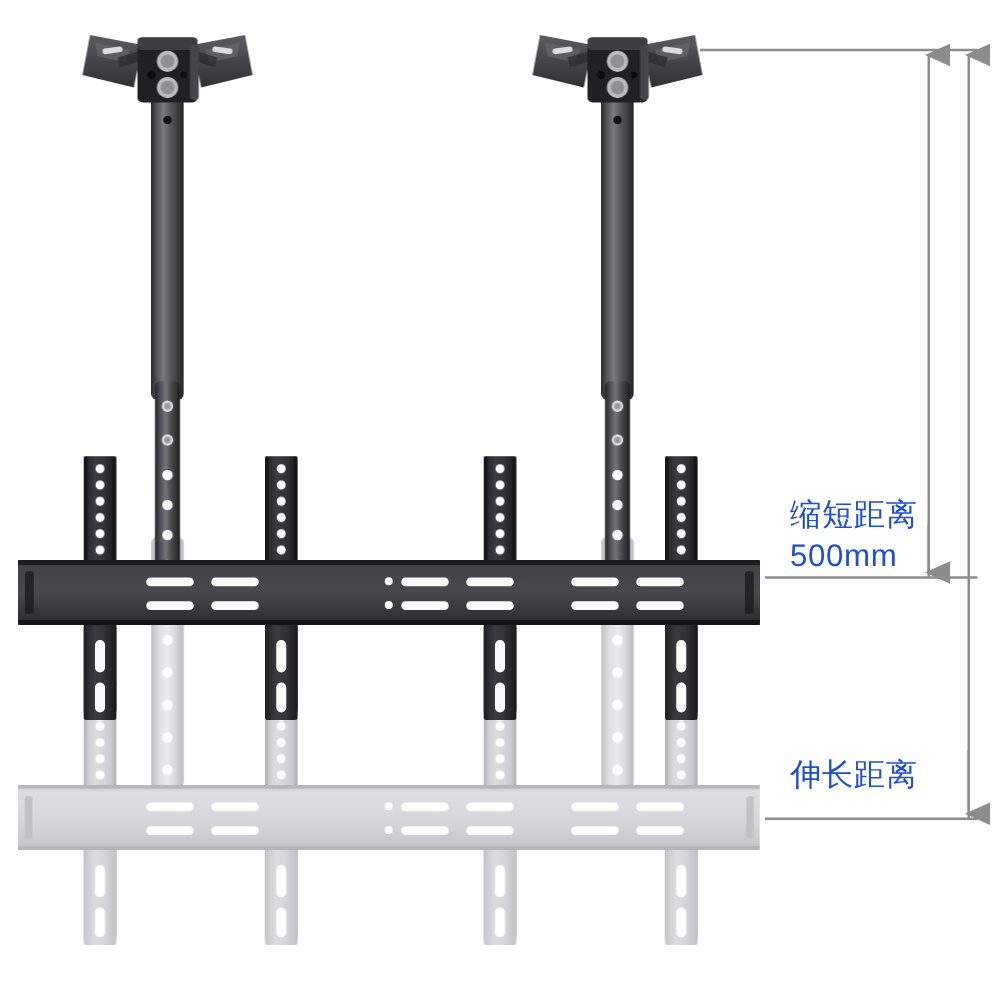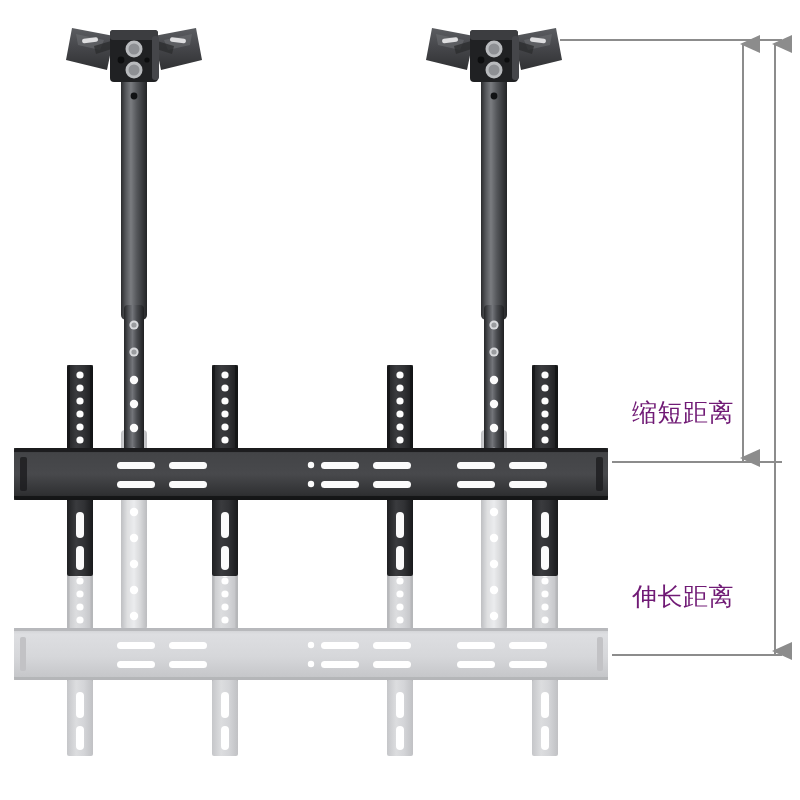--- a/index.html
+++ b/index.html
@@ -8,29 +8,29 @@
     width:800px;height:800px;
     background:#ffffff;
     font-family:"DejaVu Sans","Liberation Sans",sans-serif;
     overflow:hidden;
     position:relative;
   }
   #stage{position:absolute;left:0;top:0;width:800px;height:800px;}
   #stage svg{display:block;}
   .dimlabel{
     position:absolute;
-    color:#701a75;
+    color:#1d4ed8;
     font-size:25px;
     line-height:33px;
     letter-spacing:0.5px;
     white-space:nowrap;
     font-family:Liberation Sans, sans-serif;
   }
   #label-short{left:632px;top:396px;}
-  #label-long{left:632px;top:580px;}
+  #label-long{left:632px;top:604px;}
   .dl-line{display:block;}
 </style>
 </head>
 <body>
 
 <div id="stage">
 <svg width="800" height="800" viewBox="0 0 800 800" xmlns="http://www.w3.org/2000/svg">
   <defs>
     <linearGradient id="poleGrad" x1="0" y1="0" x2="1" y2="0">
       <stop offset="0%" stop-color="#2a2b2d"></stop>
@@ -329,17 +329,18 @@
     <line class="dl-line" x1="743" y1="462" x2="743" y2="44" marker-end="url(#arrUp)"></line>
     <line class="dl-line" x1="743" y1="420" x2="743" y2="458" marker-end="url(#arrDown)"></line>
     <line class="dl-line" x1="775" y1="655" x2="775" y2="44" marker-end="url(#arrUp)"></line>
     <line class="dl-line" x1="775" y1="600" x2="775" y2="651" marker-end="url(#arrDown)"></line>
   </g>
 </svg>
 </div>
 
 <div class="dimlabel" id="label-short">
   <div>缩短距离</div>
+  <div>500mm</div>
 </div>
 
 <div class="dimlabel" id="label-long">
   <div>伸长距离</div>
 </div>
 
 </body></html>

